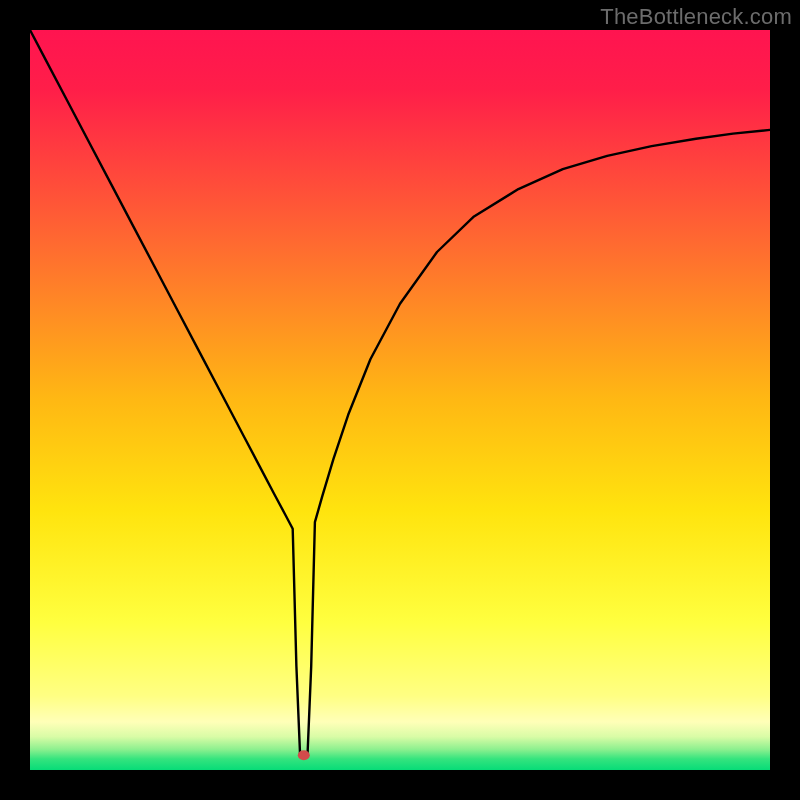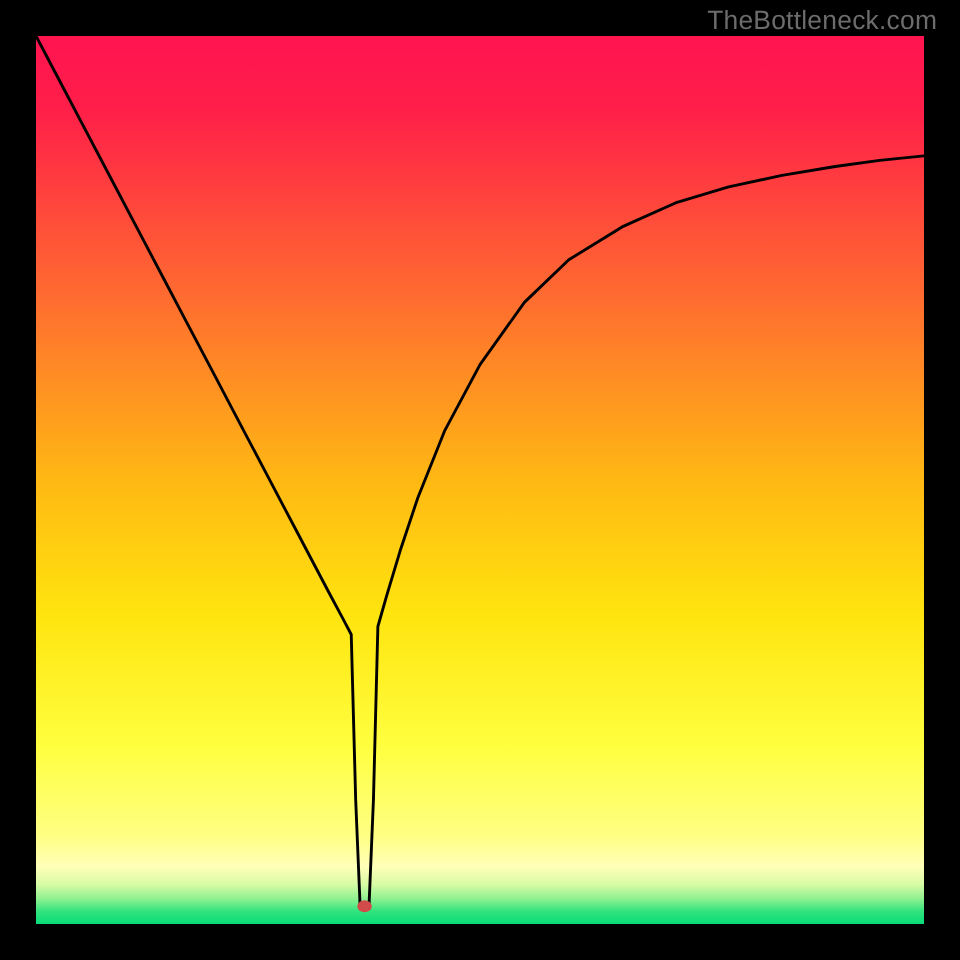--- a/index.html
+++ b/index.html
@@ -15,21 +15,21 @@
     position: absolute;
     left: 30px;
     top: 30px;
     width: 740px;
     height: 740px;
     background: #000;
   }
   .watermark {
     position: absolute;
     top: 4px;
-    right: 19px;
+    right: 8px;
     color: #6c6c6c;
     font-size: 22px;
     font-weight: 500;
     letter-spacing: 0.2px;
     z-index: 10;
   }
   svg { display: block; }
 </style>
 </head>
 <body>

